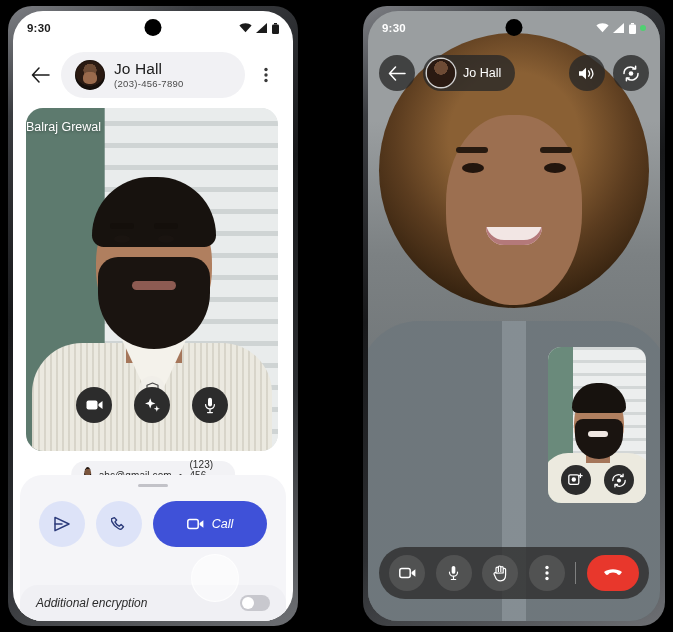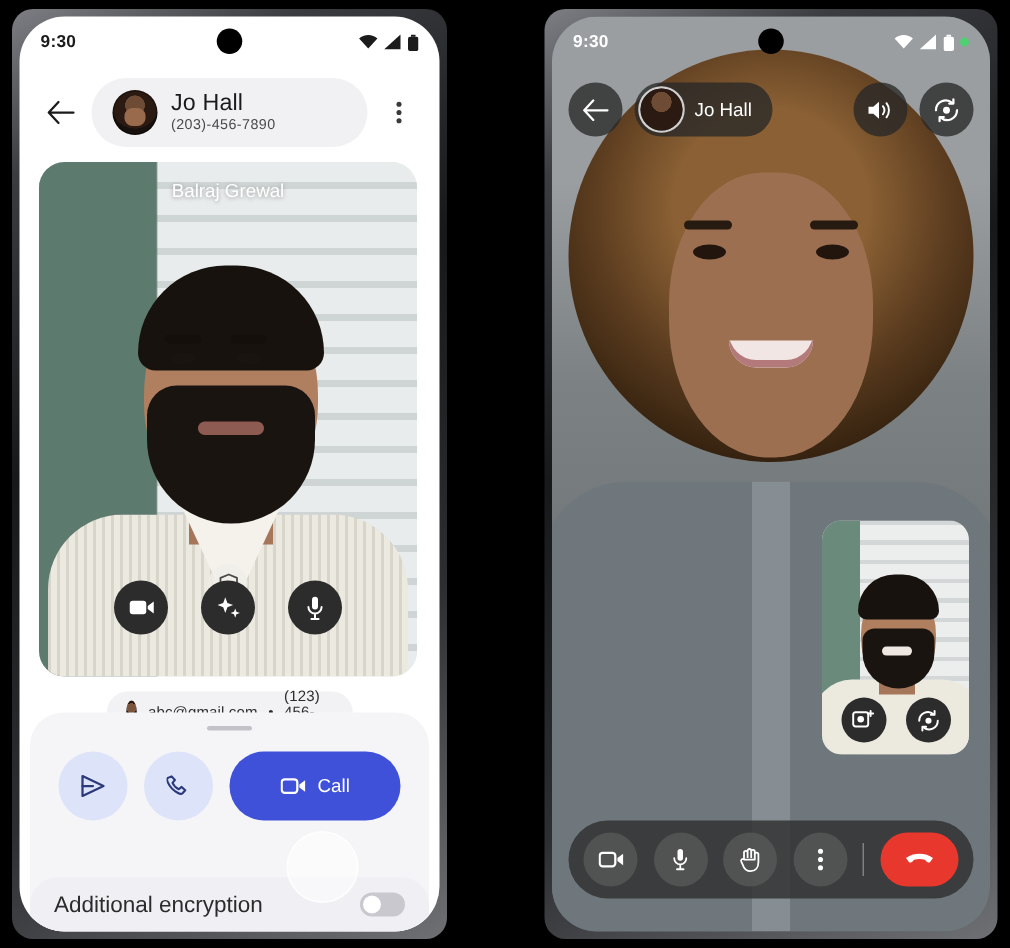--- a/index.html
+++ b/index.html
@@ -2,21 +2,21 @@
 <html><head>
 <meta charset="utf-8">
 <style>
   * { margin:0; padding:0; box-sizing:border-box; }
   html,body { width:673px; height:632px; overflow:hidden; background:#000; }
   body { font-family:"Liberation Sans", sans-serif; }
 
   .stage { position:relative; width:673px; height:632px; background:#000; }
 
   
-  .phone { position:absolute; border-radius:14px;
+  .phone { position:absolute; border-radius:24px;
            background:linear-gradient(150deg,#7d7f84 0%,#3a3c40 14%,#17181a 40%,#2c2e31 70%,#6e7074 100%);
            padding:5px; box-shadow:0 0 0 1px #000; }
   .phone-screen { position:relative; width:100%; height:100%; border-radius:30px; overflow:hidden; }
 
   #phone-left  { left:8px;   top:6px;  width:290px; height:620px; }
   #phone-right { left:363px; top:6px;  width:302px; height:620px; }
 
   
   .statusbar { position:absolute; left:0; top:0; width:100%; height:34px;
                display:flex; align-items:center; justify-content:space-between;
@@ -68,54 +68,54 @@
             border-radius:60px 60px 12px 12px; background:#17120e; }
   .p-beard { position:absolute; top:96px; left:44px; width:112px; height:92px;
              border-radius:20px 20px 56px 56px; background:#1a1410; }
   .p-mouth { position:absolute; top:120px; left:78px; width:44px; height:9px;
              border-radius:6px; background:#8d5b52; }
   .p-eye { position:absolute; top:74px; width:16px; height:8px; border-radius:50%; background:#1a1410; }
   .p-eye.l { left:60px; } .p-eye.r { left:104px; }
   .p-brow { position:absolute; top:62px; width:24px; height:6px; border-radius:4px; background:#140f0b; }
   .p-brow.l { left:56px; } .p-brow.r { left:100px; }
 
-  .vc-name { position:absolute; top:12px; left:0; width:100%; text-align:center;
+  .vc-name { position:absolute; top:12px; left:0; width:100%; 
              color:#fff; line-height:1.2; text-shadow:0 1px 3px rgba(0,0,0,.35); }
   .vc-name .n { font-size:12.5px; }
   .vc-name .p { font-size:10px; opacity:.95; }
 
   .shield-pill { position:absolute; left:50%; top:268px; transform:translateX(-50%);
                  width:26px; height:26px; border-radius:50%;
                  background:rgba(240,238,232,.82); display:flex; align-items:center; justify-content:center; }
   .vc-actions { position:absolute; left:0; bottom:28px; width:100%;
                 display:flex; justify-content:center; gap:22px; }
   .vc-round { width:36px; height:36px; border-radius:50%; background:#2c2c2c;
               display:flex; align-items:center; justify-content:center; }
 
   .mail-chip { position:absolute; left:50%; transform:translateX(-50%); top:450px;
                height:28px; background:#f2f2f5; border-radius:14px; display:flex;
                align-items:center; gap:7px; padding:0 13px; }
   .mail-av { width:16px; height:16px; border-radius:50%;
              background:radial-gradient(circle at 50% 32%, #7a543c 0 28%, #241710 29%); }
   .mail-txt { font-size:10px; color:#2c2c2c; letter-spacing:.1px; }
 
   .sheet { position:absolute; left:7px; right:7px; bottom:0; height:146px;
-           background:#f5f5f8; border-radius:22px 22px 0 0; }
+           background:#f5f5f8; border-radius:22px 22px 0 0;font-style:italic; }
   .grabber { width:30px; height:3px; border-radius:2px; background:#c2c2c8;
              margin:9px auto 0; }
   .sheet-row { display:flex; align-items:center; gap:11px; padding:14px 0 0 19px; }
   .circle-btn { width:46px; height:46px; border-radius:50%; background:#dde3f8;
                 display:flex; align-items:center; justify-content:center; }
   .call-btn { flex:1 1 auto; margin-right:19px; height:46px; border-radius:23px;
               background:#3f51d8; display:flex; align-items:center; justify-content:center;
               gap:8px; color:#fff; font-size:12.5px; }
   .sheet-sub { position:absolute; left:0; bottom:0; width:100%; height:36px;
                background:#f0f0f4; border-radius:18px 18px 0 0;
                display:flex; align-items:center; justify-content:space-between; padding:0 16px; }
-  .sheet-sub .lbl { font-size:15px; color:#2b2b2b; }
+  .sheet-sub .lbl { font-size:12px; color:#2b2b2b; }
   .toggle { width:30px; height:16px; border-radius:9px; background:#c8c8ce; position:relative; }
   .toggle::after { content:""; position:absolute; left:2px; top:2px; width:12px; height:12px;
                    border-radius:50%; background:#fff; }
   .ripple { position:absolute; left:178px; top:543px; width:48px; height:48px;
             border-radius:50%; background:rgba(255,255,255,.55);
             border:1px solid rgba(255,255,255,.8); z-index:20; }
 
   
   .right-screen { background:#6a6f72; }
   .r-bg { position:absolute; inset:0;

